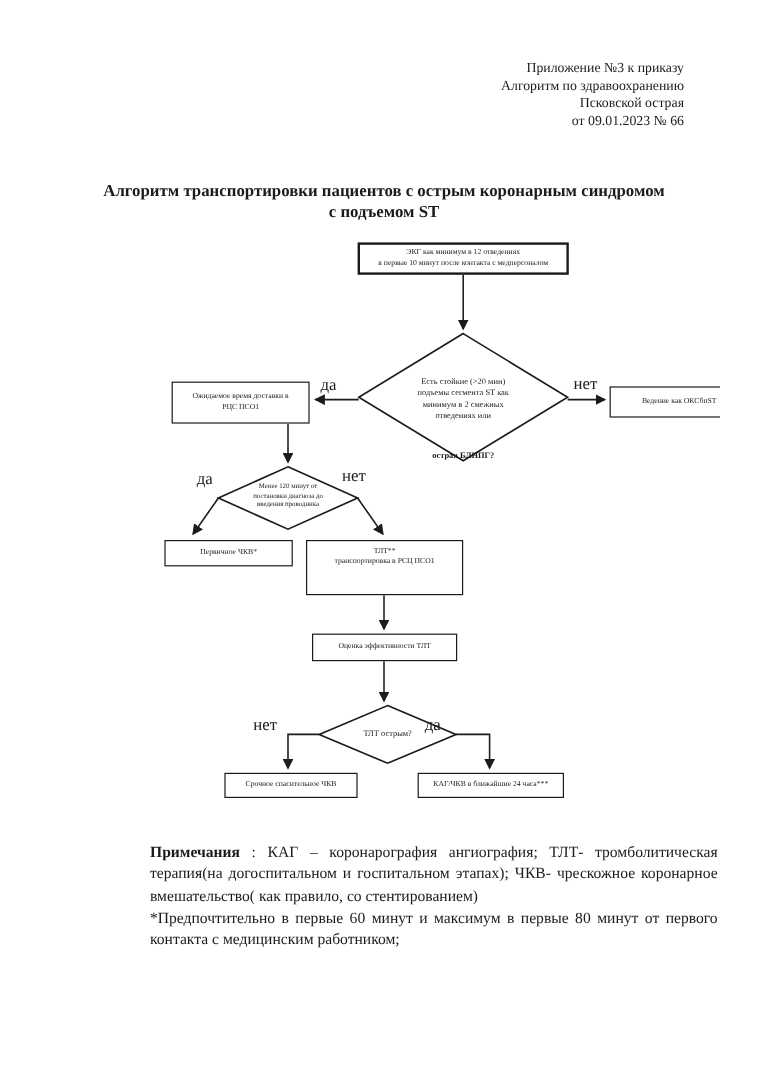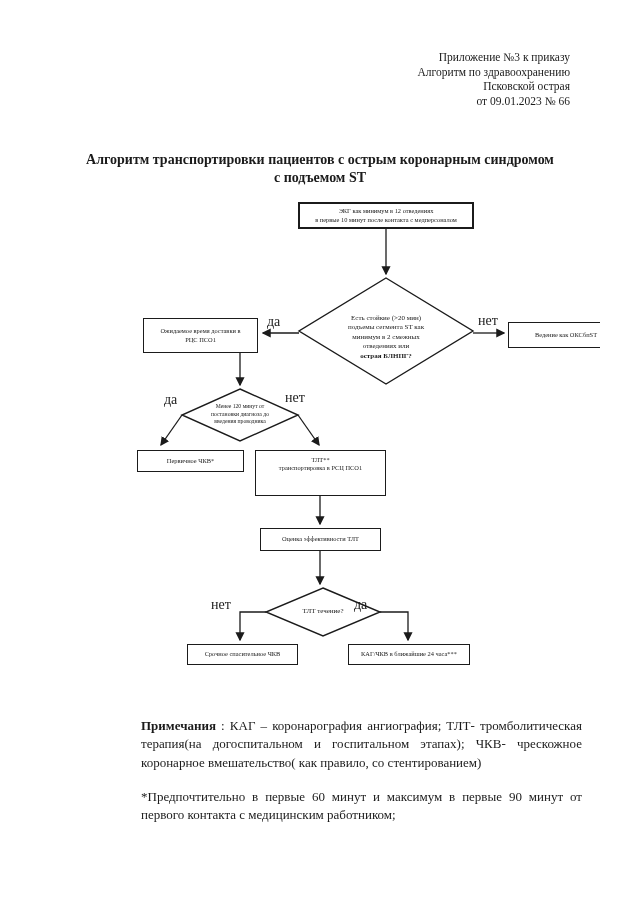--- a/index.html
+++ b/index.html
@@ -24,27 +24,27 @@
     border:1.4px solid #1b1b1b;
     display:flex;align-items:center;justify-content:center;
     text-align:center;white-space:pre-line;
   }
   .box.thick{border-width:2px;}
   .box.topalign{align-items:flex-start;padding-top:5px;}
   .f6{font-size:6.4px;line-height:8.4px;}
   .f55{font-size:5.7px;line-height:7.6px;}
   .f7{font-size:7px;line-height:9.6px;}
   .dtext{position:absolute;text-align:center;white-space:pre-line;}
-  .dbold{font-weight:bold;display:block;}
+  .dbold{font-weight:bold;display:block;margin-top:24px;}
   .lab{position:absolute;font-size:14px;line-height:9px;}
   .notes{
     position:absolute;left:85px;top:701px;width:473px;
     font-size:13px;line-height:18.3px;text-align:justify;
   }
-  .notes p{margin:16px;}
+  .notes p{margin:0;}
   .bold{font-weight:bold;}
 </style>
 </head>
 <body>
 
 <div class="page">
 
   <div class="hdr">
     <div>Приложение №3 к приказу</div>
     <div>Алгоритм по здравоохранению</div>
@@ -114,27 +114,27 @@
 подъемы сегмента ST как
 минимум в 2 смежных
 отведениях или</span>
     <span class="dbold">острая БЛНПГ?</span>
   </div>
 
   <div class="dtext f55" style="left:148px;top:403px;width:104px;">Менее 120 минут от
 постановки диагноза до
 введения проводника</div>
 
-  <div class="dtext f7" style="left:233px;top:607px;width:100px;">ТЛТ течение?</div>
+  <div class="dtext f7" style="left:233px;top:607px;width:100px;">ТЛТ острым?</div>
 
   <div class="lab" style="left:227px;top:317px;">да</div>
   <div class="lab" style="left:438px;top:316px;">нет</div>
   <div class="lab" style="left:124px;top:395px;">да</div>
   <div class="lab" style="left:245px;top:393px;">нет</div>
   <div class="lab" style="left:171px;top:600px;">нет</div>
   <div class="lab" style="left:314px;top:600px;">да</div>
 
   <div class="notes">
     <p><span class="bold">Примечания</span><span> : КАГ – коронарография ангиография; ТЛТ- тромболитическая терапия(на догоспитальном и госпитальном этапах); ЧКВ- чрескожное коронарное вмешательство( как правило, со стентированием)</span></p>
-    <p>*Предпочтительно в первые 60 минут и максимум в первые 90 минут от первого контакта с медицинским работником;</p>
+    <p>*Предпочтительно в первые 60 минут и максимум в первые 80 минут от первого контакта с медицинским работником;</p>
   </div>
 
 </div>
 
 </body></html>

